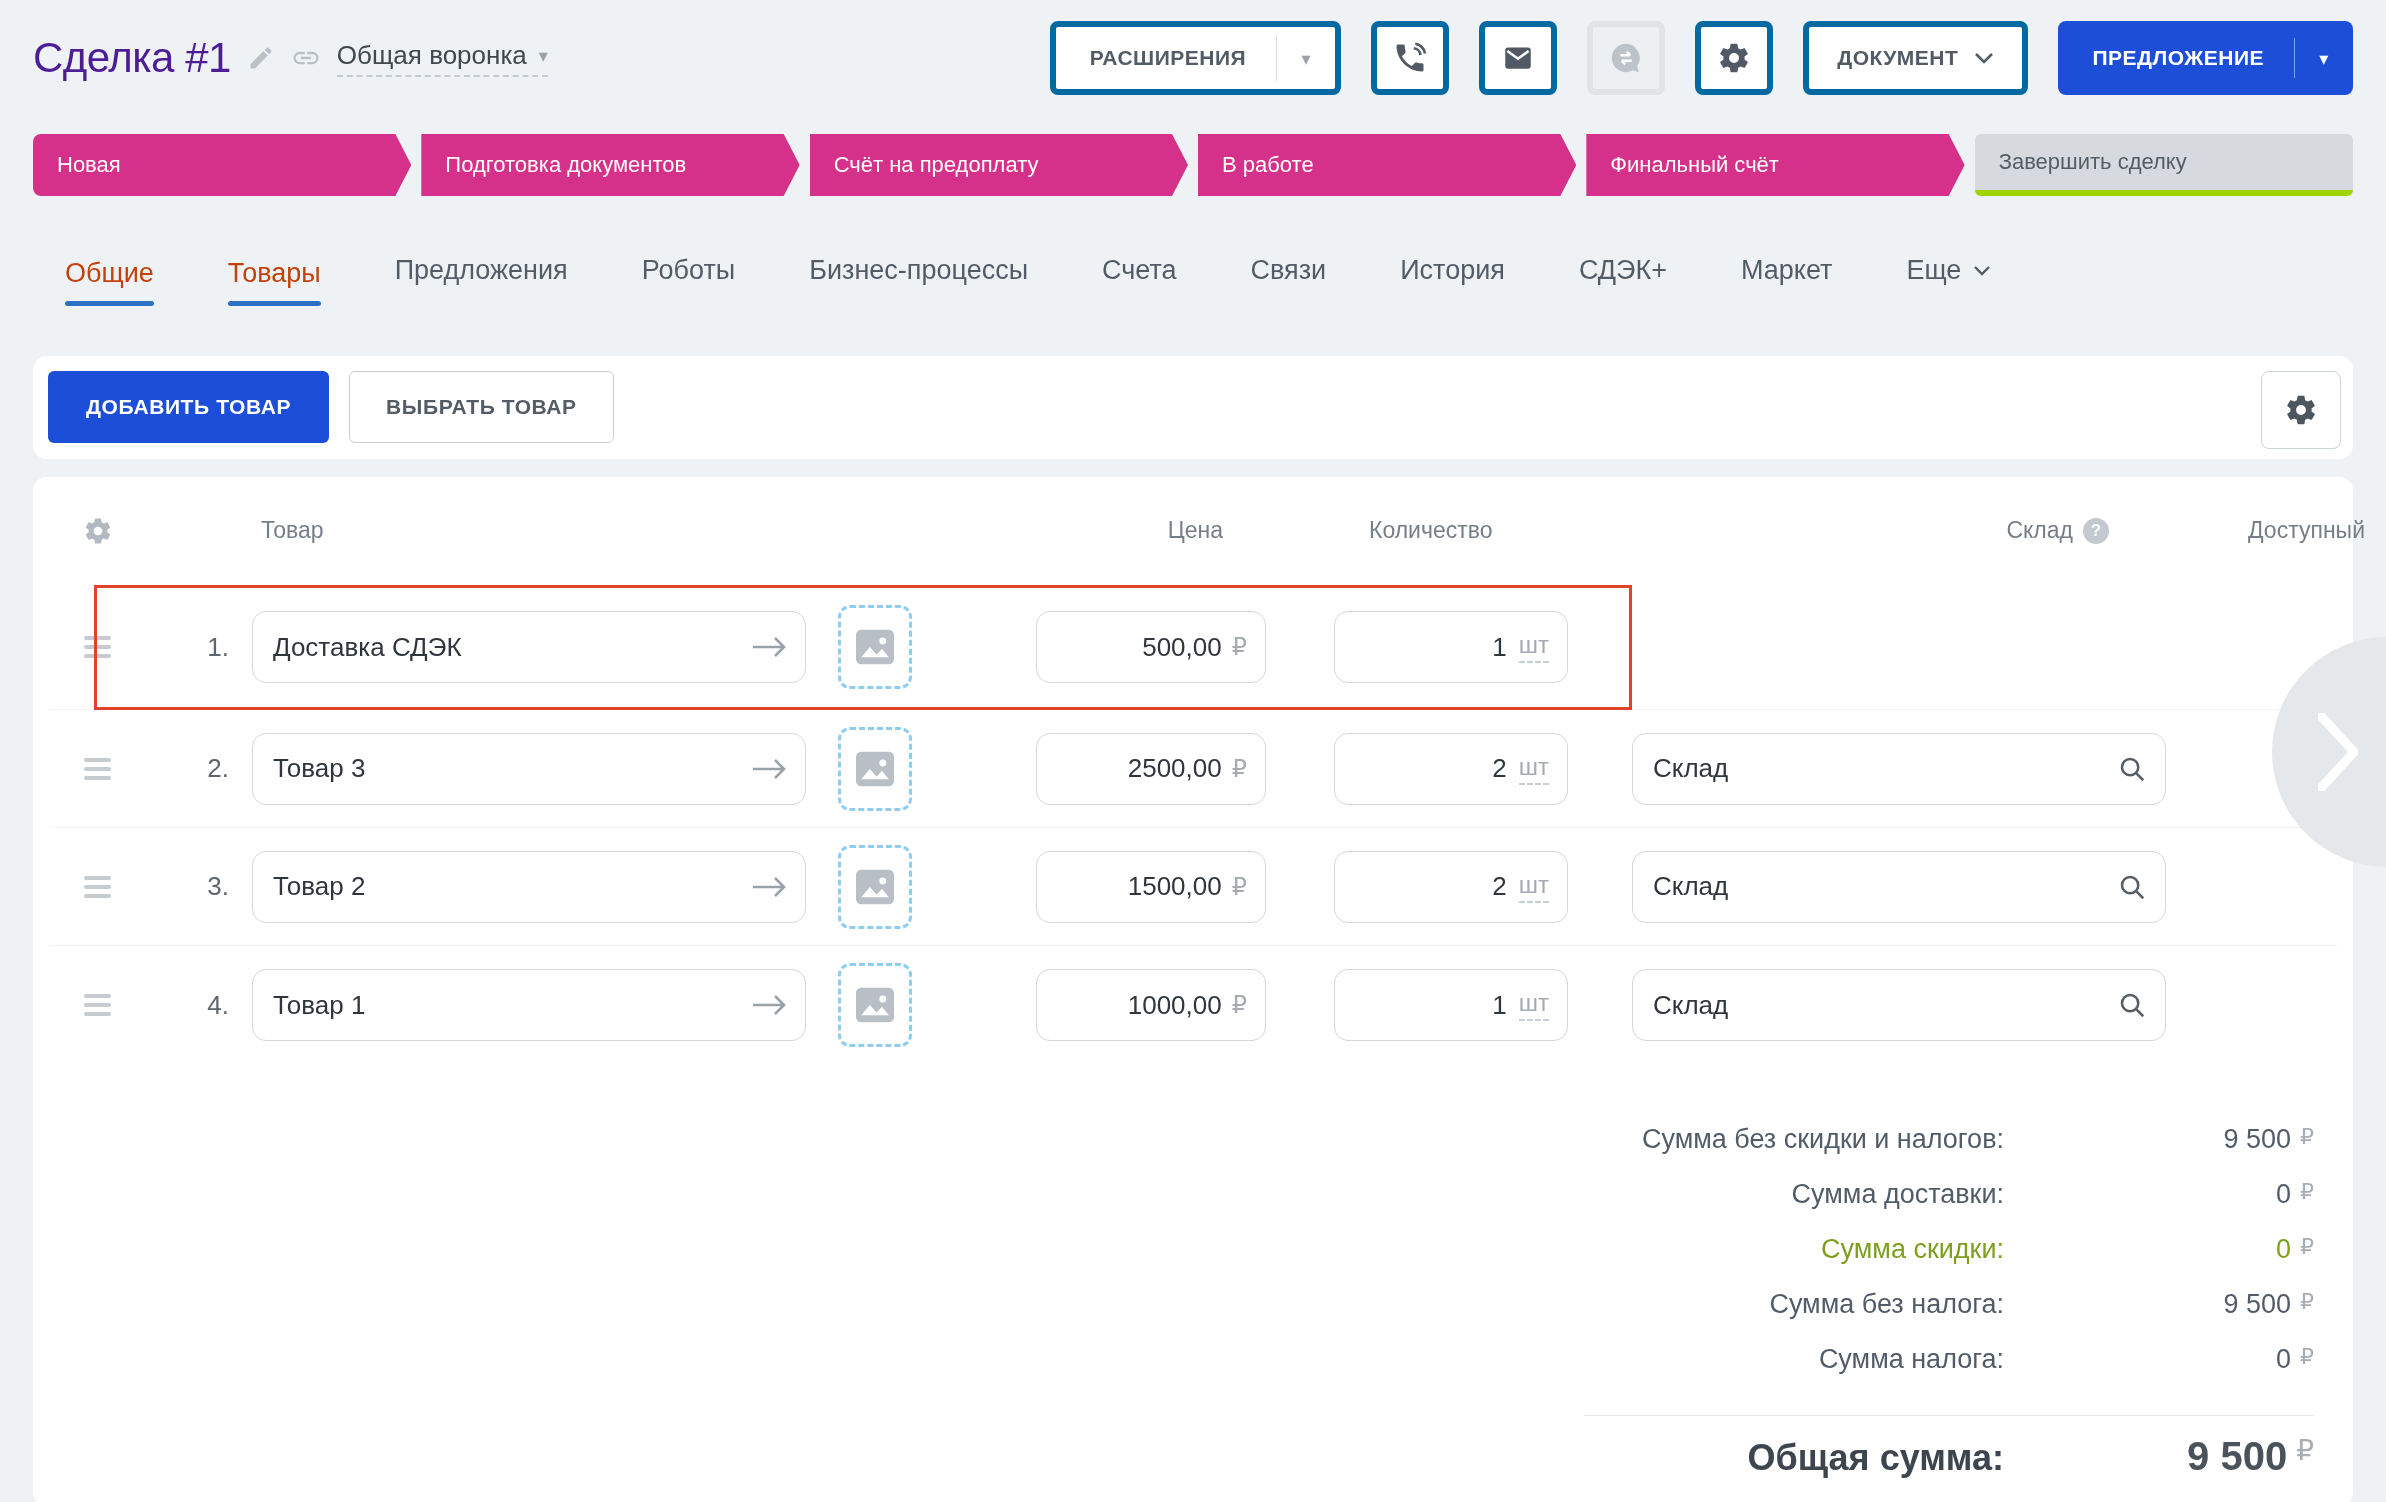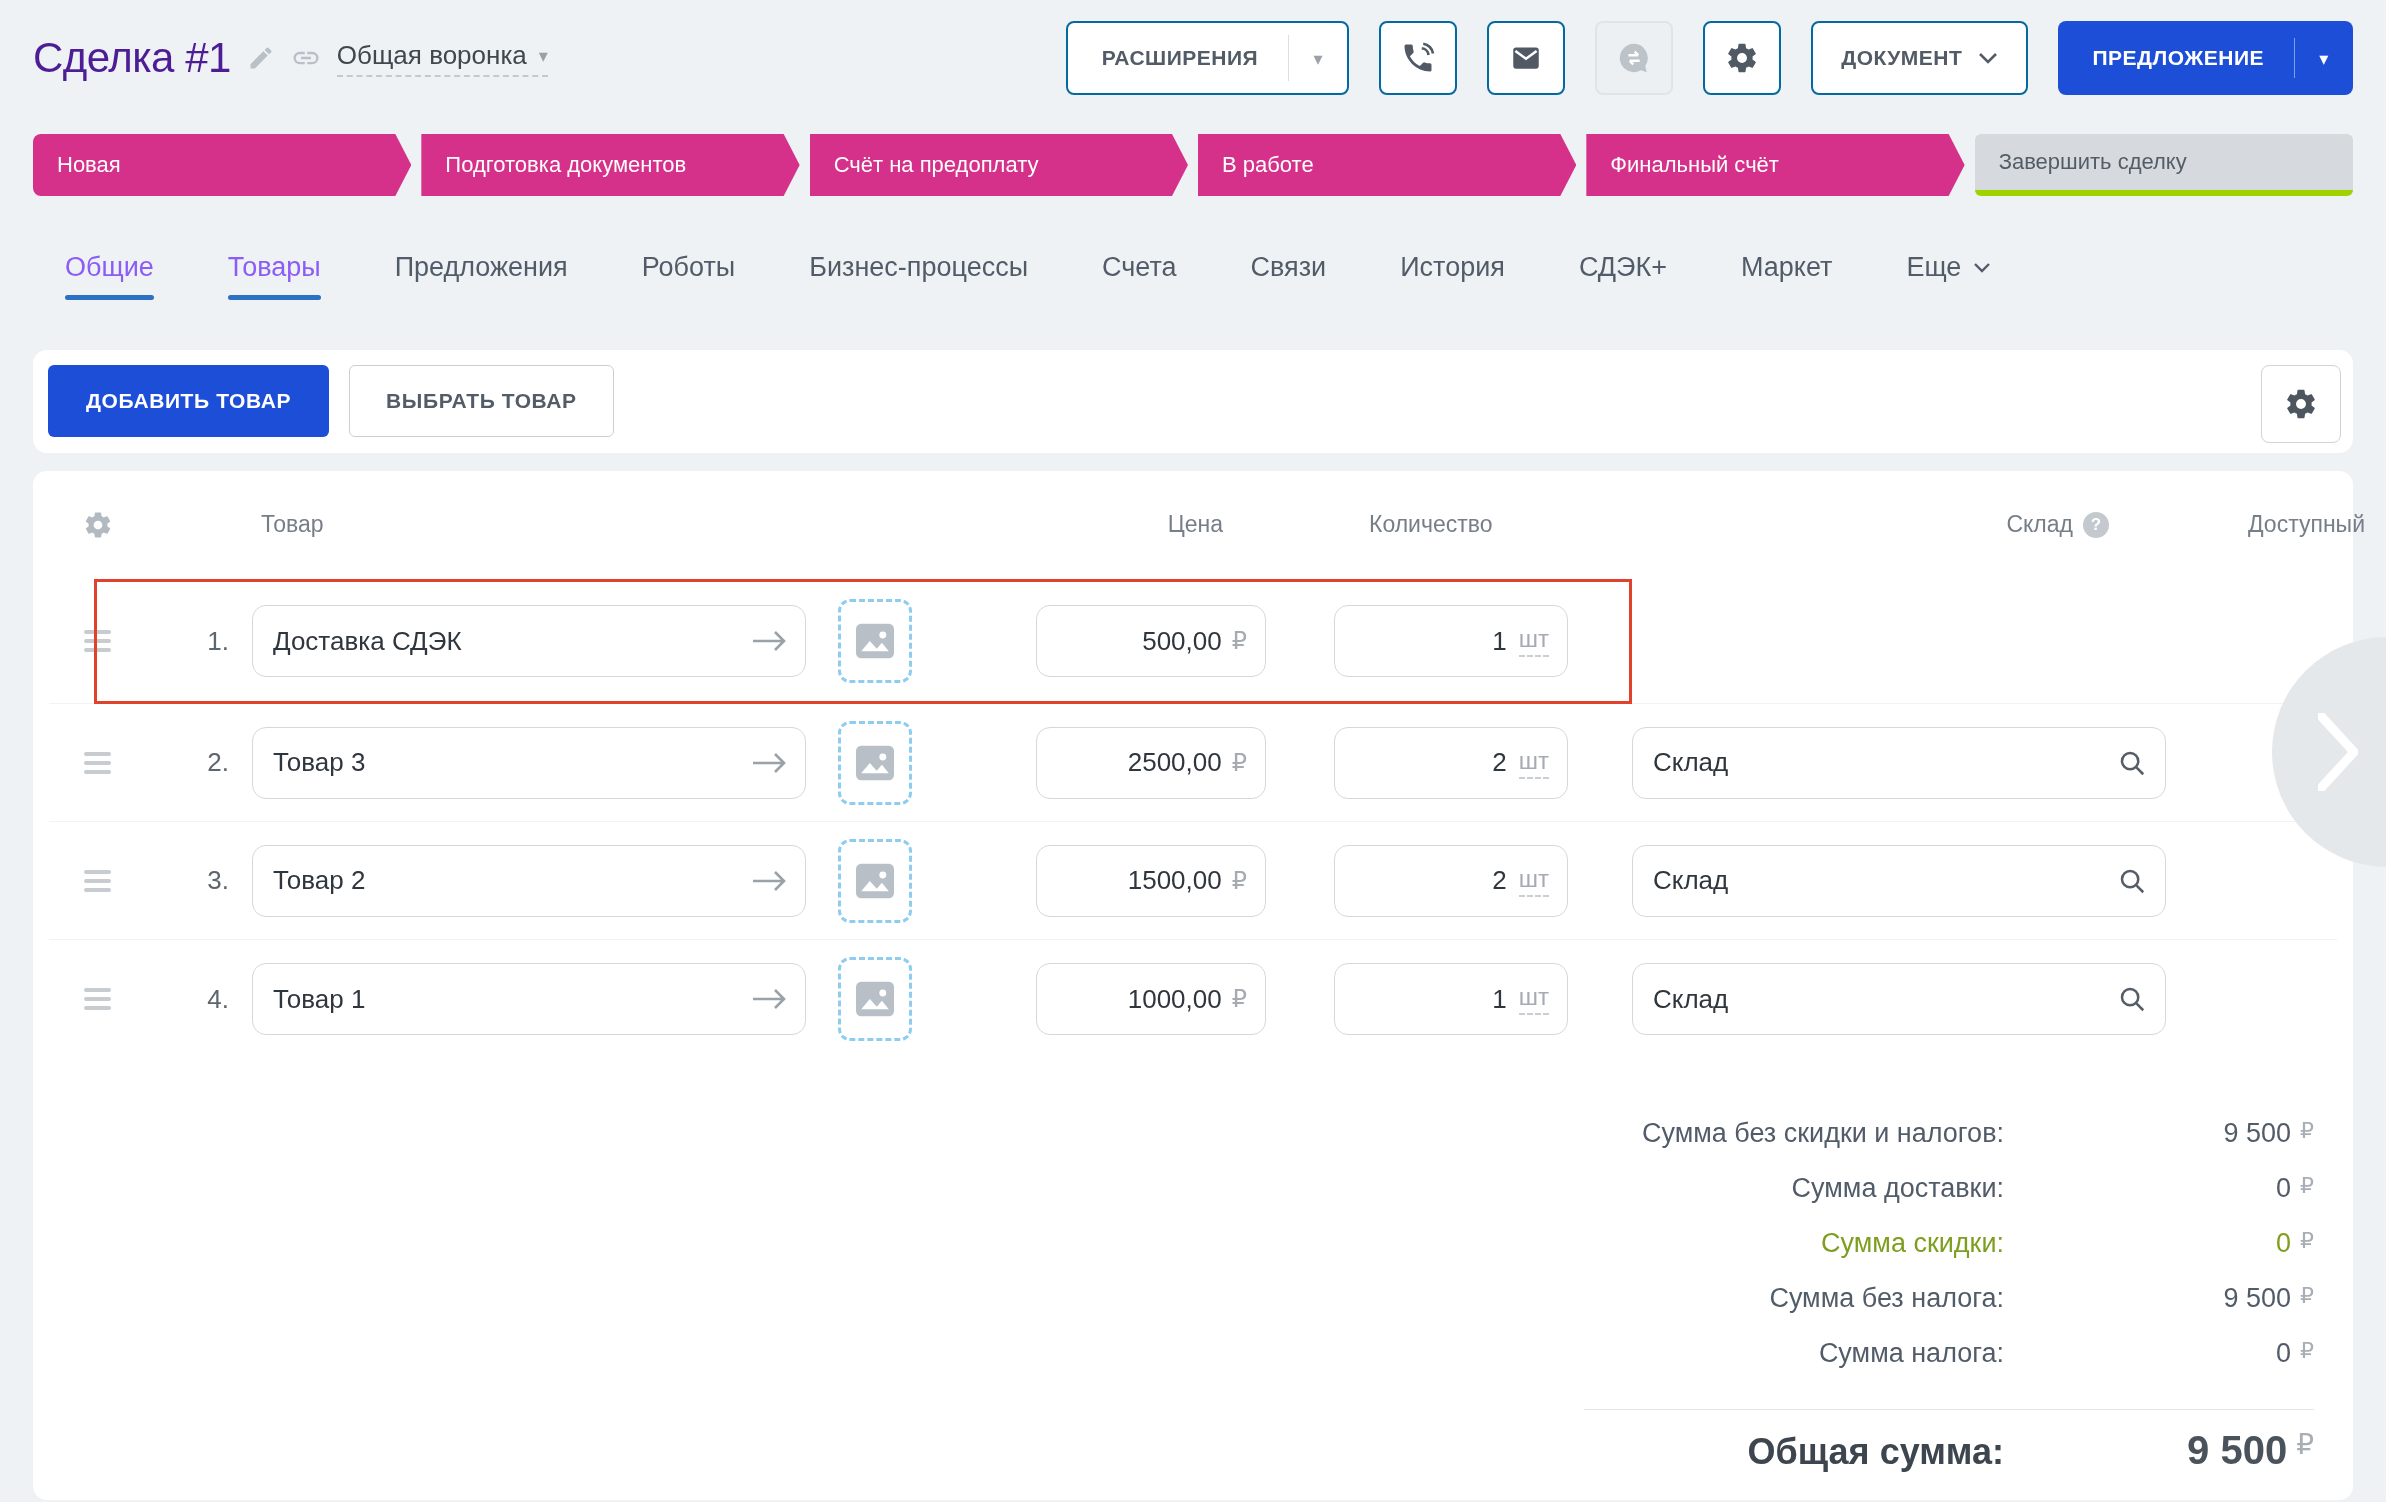--- a/index.html
+++ b/index.html
@@ -14,21 +14,21 @@
 
   
   .topbar { display:flex; align-items:center; padding:0 33px; margin-top:18px; height:80px; }
   .title-wrap { display:flex; align-items:center; gap:16px; }
   .deal-title { font-size:42px; font-weight:400; color:#4c1d95; letter-spacing:-0.5px; }
   .title-icon { display:flex; align-items:center; }
   .funnel { font-size:26px; color:#3f474f; border-bottom:2px dashed #c3c9cf; padding-bottom:4px; cursor:pointer; display:flex; align-items:center; gap:12px; }
   .caret { font-size:18px; color:#9aa1a9; font-family:"DejaVu Sans",sans-serif; }
 
   .actions { margin-left:auto; display:flex; align-items:center; gap:30px; }
-  .btn { height:74px; background:#fff; border:2px solid #0369a1; border-radius:8px;
+  .btn { height:74px; background:#fff; border:6px solid #0369a1; border-radius:8px;
          display:flex; align-items:center; color:#525b66; font-weight:bold; font-size:21px;
          letter-spacing:0.5px; cursor:pointer; }
   .btn-split-main { padding:0 30px 0 34px; height:100%; display:flex; align-items:center; }
   .btn-divider { width:1px; height:46px; background:#dadfe3; }
   .btn-split-caret { width:58px; height:100%; display:flex; align-items:center; justify-content:center; }
   .icon-btn { width:78px; justify-content:center; }
   .icon-btn.disabled { background:#edf0f2; border-color:#e0e4e7; }
   .btn-doc { padding:0 28px; gap:16px; }
   .btn-offer { background:#1d4ed8; border:none; color:#fff; }
   .btn-offer .btn-divider { background:rgba(255,255,255,0.45); height:40px; }
@@ -40,21 +40,21 @@
            background:#d5318a; color:#fff; font-size:22px; cursor:pointer;
            clip-path:polygon(0 0, calc(100% - 16px) 0, 100% 50%, calc(100% - 16px) 100%, 0 100%); }
   .stage.first { border-radius:8px 0 0 8px; }
   .stage.final { background:#d6dade; color:#545d66; clip-path:none; border-radius:6px;
                  border-bottom:6px solid #9fd300; }
 
   
   .tabs { display:flex; gap:74px; padding:0 65px; margin-top:56px; }
   .tab { font-size:27px; color:#525c69; padding-bottom:17px; position:relative; cursor:pointer;
          display:flex; align-items:center; gap:12px; }
-  .tab.active { color:#8b5cf6; }
+  .tab.active { color:#c2410c;margin-top:6px; }
   .tab.active::after { content:""; position:absolute; left:0; right:0; bottom:0; height:5px;
                        background:#2d71c4; border-radius:3px; }
 
   
   .card { background:#fff; border-radius:14px; margin:0 33px; }
   .toolbar-card { margin-top:50px; height:103px; padding:15px 12px 0 15px; display:flex; align-items:flex-start; }
   .btn-add { height:72px; background:#1d4ed8; border:none; border-radius:6px; color:#fff;
              font-weight:bold; font-size:21px; letter-spacing:0.6px; padding:16px 38px; cursor:pointer;
              font-family:"Liberation Sans",sans-serif; }
   .btn-select { height:72px; background:#fff; border:1px solid #c9cfd5; border-radius:6px; color:#545d67;

